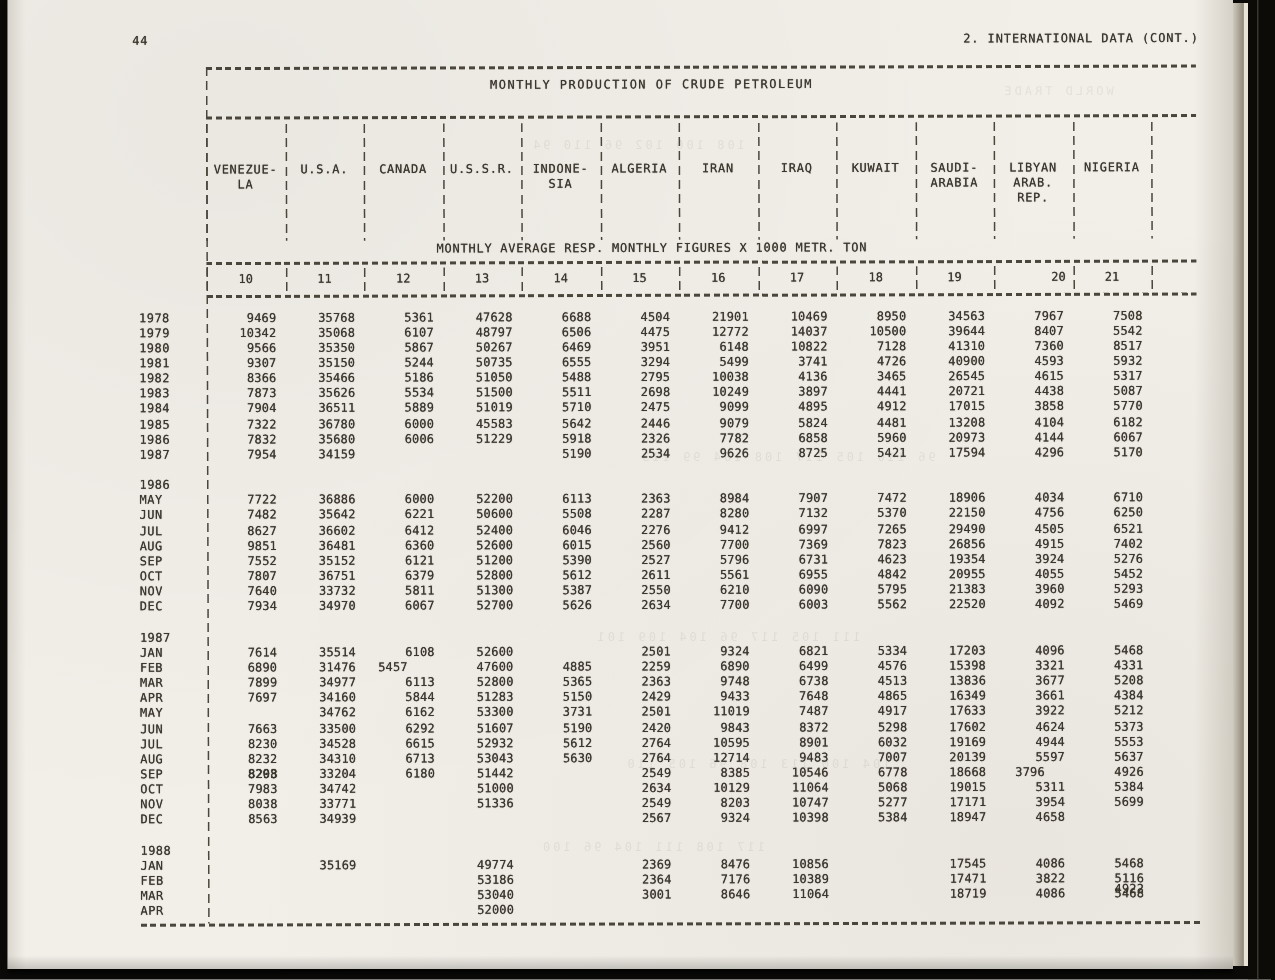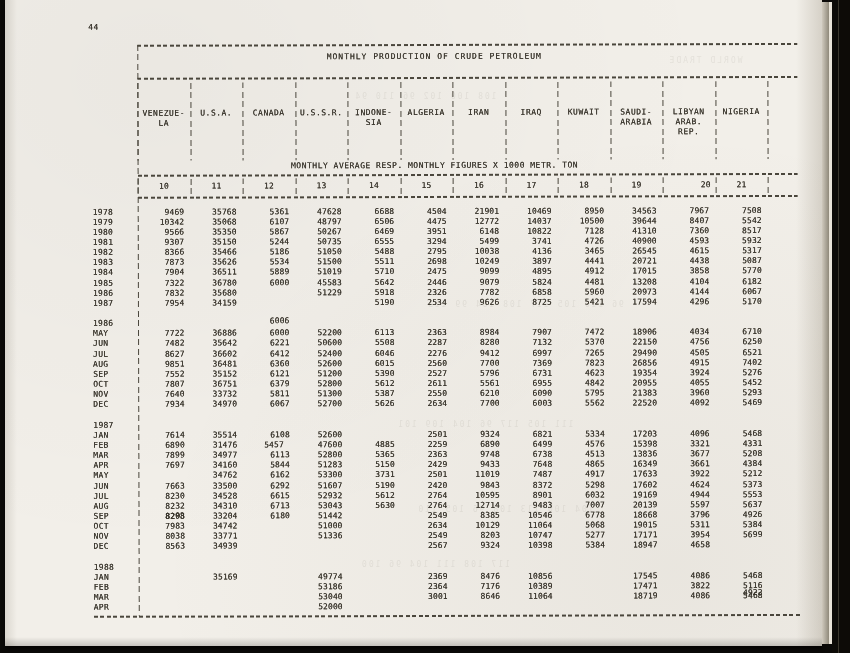--- a/index.html
+++ b/index.html
@@ -60,20 +60,21 @@
       <div class="ghostline" style="left: 700px; top: 56px;">WORLD TRADE</div>
       <div class="ghostline" style="left: 420px; top: 92px;">108 100 102 96 110 94</div>
       <div class="ghostline" style="left: 520px; top: 300px;">96 110 105 117 108 104 99 113</div>
       <div class="ghostline" style="left: 480px; top: 420px;">111 105 117 96 104 109 101</div>
       <div class="ghostline" style="left: 500px; top: 505px;">104 100 113 108 96 105 110</div>
       <div class="ghostline" style="left: 430px; top: 560px;">117 108 111 104 96 100</div>
     </div>
 
   <div class="content">
     <div class="pagenum">44</div>
+    <div class="sectitle">2. INTERNATIONAL DATA (CONT.)</div>
 
     <div class="hline" style="left:133px;top:44px;width:660px;"></div>
     <div class="hline" style="left:133px;top:77px;width:660px;"></div>
     <div class="hline" style="left:133px;top:174px;width:660px;"></div>
     <div class="hline" style="left:133px;top:196px;width:660px;"></div>
     <div class="hline" style="left:88px;top:615px;width:707px;"></div>
     <div class="vline" style="left:133px;top:44px;height:571px;"></div>
 
     <div class="ttitle">MONTHLY PRODUCTION OF CRUDE PETROLEUM</div>
     <div class="tsub">MONTHLY AVERAGE RESP. MONTHLY FIGURES X 1000 METR. TON</div>
@@ -257,21 +258,21 @@
           <span class="cellval" style="left: 500.5px; width: 46.5px;">5824</span>
           <span class="cellval" style="left: 553px; width: 46.5px;">4481</span>
           <span class="cellval" style="left: 605.5px; width: 46.5px;">13208</span>
           <span class="cellval" style="left: 658px; width: 46.5px;">4104</span>
           <span class="cellval" style="left: 710.5px; width: 46.5px;">6182</span>
         </div>
         <div class="trow" style="top: 287.7px;">
           <span class="rlabel">1986</span>
           <span class="cellval" style="left: 133px; width: 46.5px;">7832</span>
           <span class="cellval" style="left: 185.5px; width: 46.5px;">35680</span>
-          <span class="cellval" style="left: 238px; width: 46.5px; margin-top: 28px;">6006</span>
+          <span class="cellval" style="left: 238px; width: 46.5px;">6006</span>
           <span class="cellval" style="left: 290.5px; width: 46.5px;">51229</span>
           <span class="cellval" style="left: 343px; width: 46.5px;">5918</span>
           <span class="cellval" style="left: 395.5px; width: 46.5px;">2326</span>
           <span class="cellval" style="left: 448px; width: 46.5px;">7782</span>
           <span class="cellval" style="left: 500.5px; width: 46.5px;">6858</span>
           <span class="cellval" style="left: 553px; width: 46.5px;">5960</span>
           <span class="cellval" style="left: 605.5px; width: 46.5px;">20973</span>
           <span class="cellval" style="left: 658px; width: 46.5px;">4144</span>
           <span class="cellval" style="left: 710.5px; width: 46.5px;">6067</span>
         </div>
@@ -427,21 +428,21 @@
           <span class="cellval" style="left: 500.5px; width: 46.5px;">6821</span>
           <span class="cellval" style="left: 553px; width: 46.5px;">5334</span>
           <span class="cellval" style="left: 605.5px; width: 46.5px;">17203</span>
           <span class="cellval" style="left: 658px; width: 46.5px;">4096</span>
           <span class="cellval" style="left: 710.5px; width: 46.5px;">5468</span>
         </div>
         <div class="trow" style="top: 439.95px;">
           <span class="rlabel">FEB</span>
           <span class="cellval" style="left: 133px; width: 46.5px;">6890</span>
           <span class="cellval" style="left: 185.5px; width: 46.5px;">31476</span>
-          <span class="cellval" style="left: 232px; width: 46.5px;">5457</span>
+          <span class="cellval" style="left: 220px; width: 46.5px;">5457</span>
           <span class="cellval" style="left: 290.5px; width: 46.5px;">47600</span>
           <span class="cellval" style="left: 343px; width: 46.5px;">4885</span>
           <span class="cellval" style="left: 395.5px; width: 46.5px;">2259</span>
           <span class="cellval" style="left: 448px; width: 46.5px;">6890</span>
           <span class="cellval" style="left: 500.5px; width: 46.5px;">6499</span>
           <span class="cellval" style="left: 553px; width: 46.5px;">4576</span>
           <span class="cellval" style="left: 605.5px; width: 46.5px;">15398</span>
           <span class="cellval" style="left: 658px; width: 46.5px;">3321</span>
           <span class="cellval" style="left: 710.5px; width: 46.5px;">4331</span>
         </div>
@@ -539,21 +540,21 @@
           <span class="rlabel">SEP</span>
           <span class="cellval" style="left: 133px; width: 46.5px;">8293</span>
           <span class="cellval" style="left: 185.5px; width: 46.5px;">33204</span>
           <span class="cellval" style="left: 238px; width: 46.5px;">6180</span>
           <span class="cellval" style="left: 290.5px; width: 46.5px;">51442</span>
           <span class="cellval" style="left: 395.5px; width: 46.5px;">2549</span>
           <span class="cellval" style="left: 448px; width: 46.5px;">8385</span>
           <span class="cellval" style="left: 500.5px; width: 46.5px;">10546</span>
           <span class="cellval" style="left: 553px; width: 46.5px;">6778</span>
           <span class="cellval" style="left: 605.5px; width: 46.5px;">18668</span>
-          <span class="cellval" style="left: 658px; width: 46.5px;">3796</span>
+          <span class="cellval" style="left: 658px; width: 46.5px; text-align: center;">3796</span>
           <span class="cellval" style="left: 710.5px; width: 46.5px;">4926</span>
         </div>
         <div class="trow" style="top: 521.15px;">
           <span class="rlabel">OCT</span>
           <span class="cellval" style="left: 133px; width: 46.5px;">7983</span>
           <span class="cellval" style="left: 185.5px; width: 46.5px;">34742</span>
           <span class="cellval" style="left: 290.5px; width: 46.5px;">51000</span>
           <span class="cellval" style="left: 395.5px; width: 46.5px;">2634</span>
           <span class="cellval" style="left: 448px; width: 46.5px;">10129</span>
           <span class="cellval" style="left: 500.5px; width: 46.5px;">11064</span>

